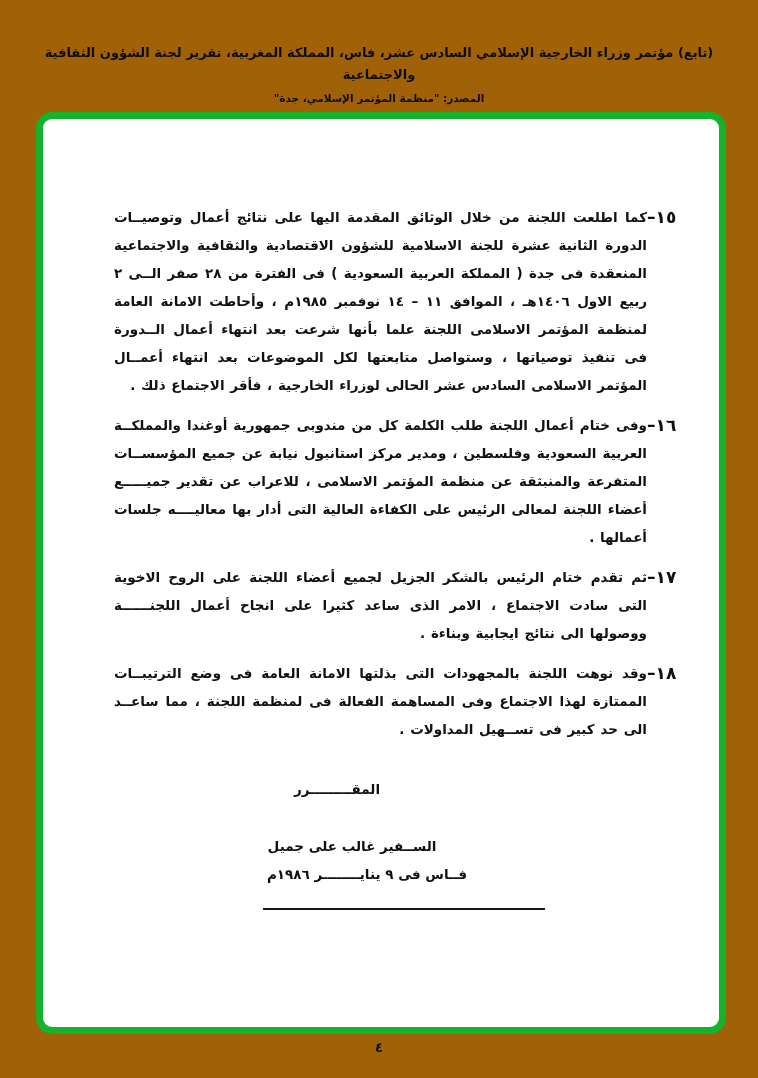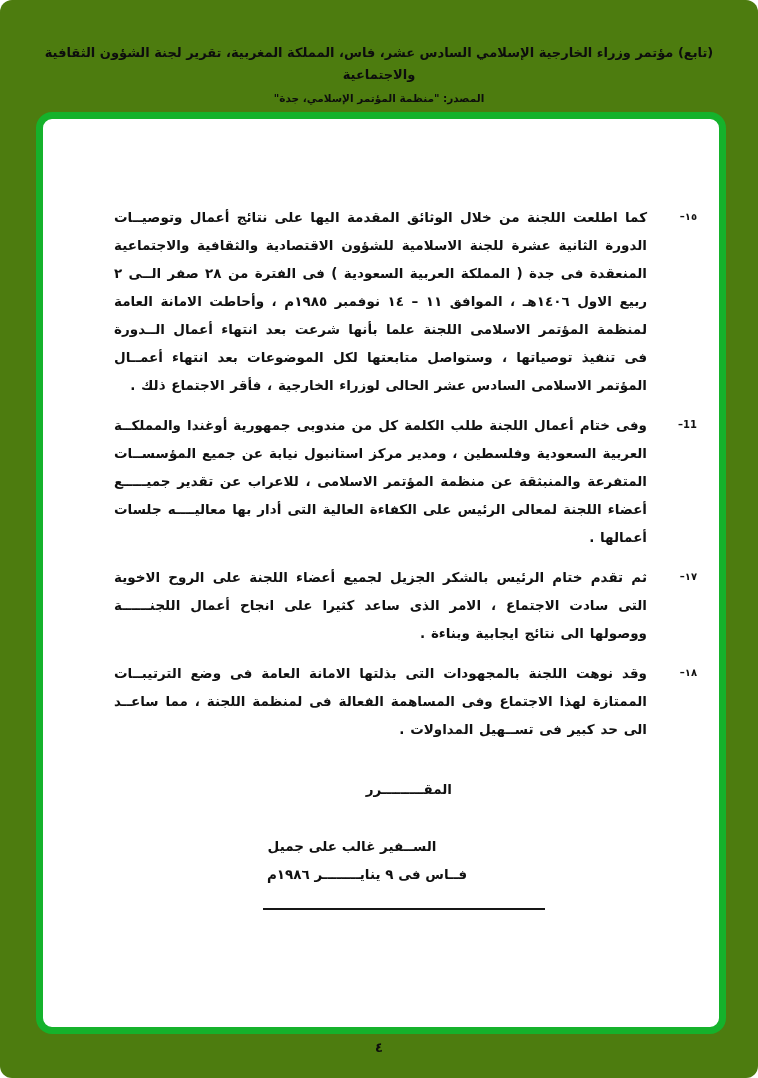--- a/index.html
+++ b/index.html
@@ -4,26 +4,25 @@
 <style>
   html, body {
     margin: 0;
     padding: 0;
     background: #ffffff;
   }
   .page {
     position: relative;
     width: 758px;
     height: 1078px;
-    background: #4d7c0f;
+    background: #a16207;
     direction: rtl;
     font-family: "DejaVu Sans", sans-serif;
     color: #111111;
     overflow: hidden;
-    border-radius: 12px;
   }
 
   
   .header {
     position: absolute;
     top: 42px;
     left: 0;
     right: 0;
     text-align: center;
   }
@@ -64,24 +63,24 @@
 
   
   .para {
     display: flex;
     flex-direction: row; 
     margin-bottom: 12px;
   }
   .para-number {
     flex: 0 0 50px;
     width: 50px;
-    font-size: 10px;
+    font-size: 17px;
     font-weight: bold;
     line-height: 28px;
-    text-align: right;
+    text-align: left;
     white-space: nowrap;
   }
   .para-text {
     flex: 1 1 auto;
     font-size: 13.5px;
     font-weight: bold;
     line-height: 28px;
     text-align: justify;
     text-align-last: right;
     word-spacing: 1px;
@@ -92,21 +91,21 @@
   .signature {
     margin-top: 32px;
     margin-left: 0;
     margin-right: 185px;
     width: 290px;
     text-align: center;
     font-size: 13.5px;
     font-weight: bold;
     line-height: 28px;
   }
-  .sig-title   { padding-right: 60px; text-align: right; }
+  .sig-title   { padding-right: 60px; }
   .sig-name    { padding-right: 30px; margin-top: 29px; }
   .sig-date    { padding-right: 0; }
 
   .divider {
     margin-top: 20px;
     margin-right: 152px;
     width: 282px;
     height: 0;
     border-top: 2px solid #161616;
   }
@@ -135,21 +134,21 @@
 
   <div class="frame">
     <div class="frame-content">
 
       <div class="para">
         <div class="para-number">١٥–</div>
         <div class="para-text">كما اطلعت اللجنة من خلال الوثائق المقدمة اليها على نتائج أعمال وتوصيــات الدورة الثانية عشرة للجنة الاسلامية للشؤون الاقتصادية والثقافية والاجتماعية المنعقدة فى جدة ( المملكة العربية السعودية ) فى الفترة من ٢٨ صفر الــى ٢ ربيع الاول ١٤٠٦هـ ، الموافق ١١ – ١٤ نوفمبر ١٩٨٥م ، وأحاطت الامانة العامة لمنظمة المؤتمر الاسلامى اللجنة علما بأنها شرعت بعد انتهاء أعمال الــدورة فى تنفيذ توصياتها ، وستواصل متابعتها لكل الموضوعات بعد انتهاء أعمــال المؤتمر الاسلامى السادس عشر الحالى لوزراء الخارجية ، فأقر الاجتماع ذلك .</div>
       </div>
 
       <div class="para">
-        <div class="para-number">11–</div>
+        <div class="para-number">١٦–</div>
         <div class="para-text">وفى ختام أعمال اللجنة طلب الكلمة كل من مندوبى جمهورية أوغندا والمملكــة العربية السعودية وفلسطين ، ومدير مركز استانبول نيابة عن جميع المؤسســات المتفرعة والمنبثقة عن منظمة المؤتمر الاسلامى ، للاعراب عن تقدير جميـــــع أعضاء اللجنة لمعالى الرئيس على الكفاءة العالية التى أدار بها معاليــــه جلسات أعمالها .</div>
       </div>
 
       <div class="para">
         <div class="para-number">١٧–</div>
         <div class="para-text">ثم تقدم ختام الرئيس بالشكر الجزيل لجميع أعضاء اللجنة على الروح الاخوية التى سادت الاجتماع ، الامر الذى ساعد كثيرا على انجاح أعمال اللجنــــــة ووصولها الى نتائج ايجابية وبناءة .</div>
       </div>
 
       <div class="para">
         <div class="para-number">١٨–</div>

